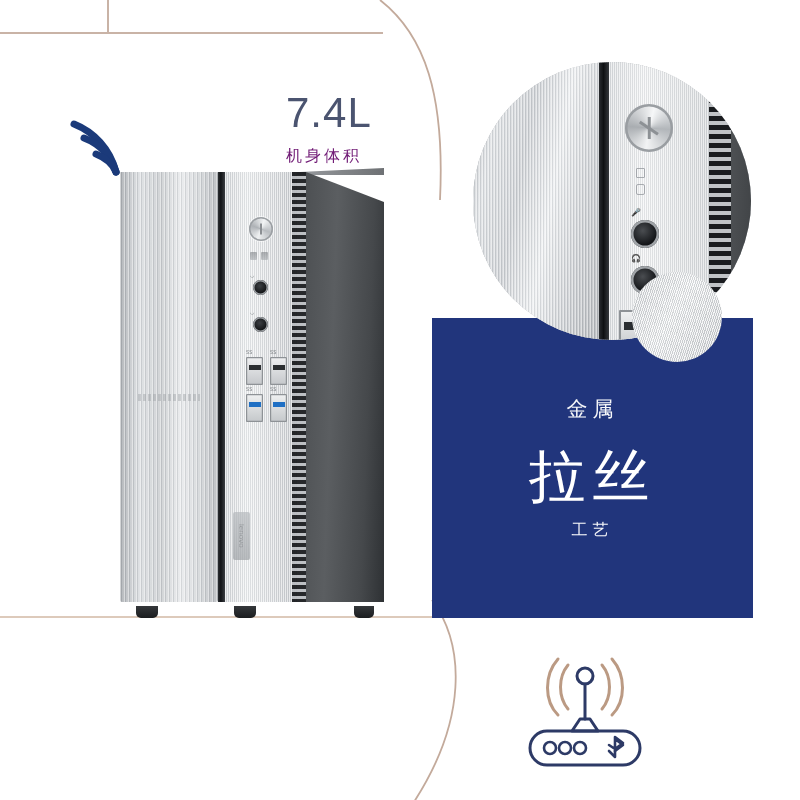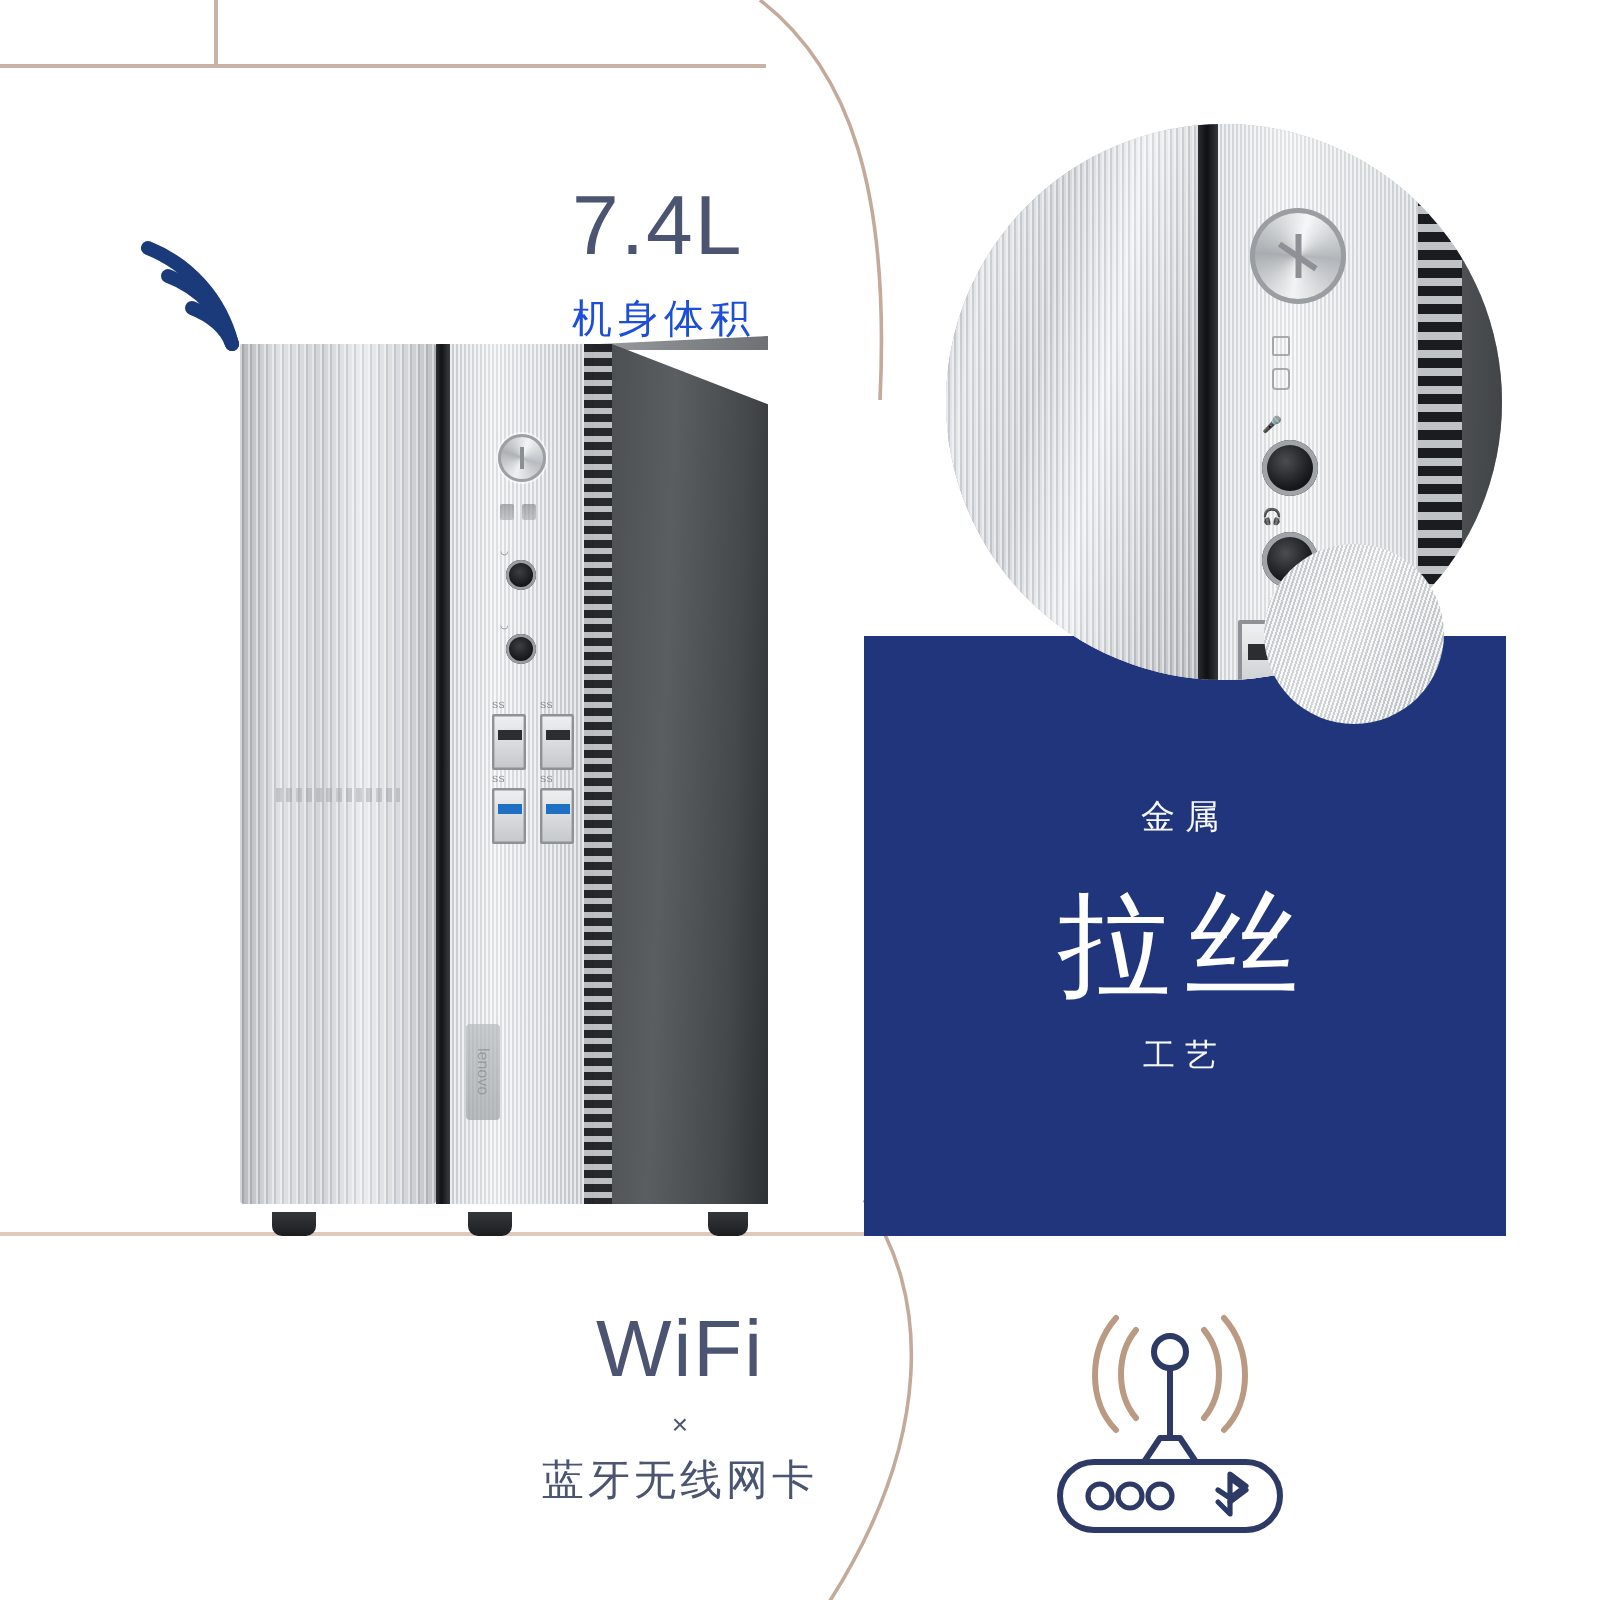--- a/index.html
+++ b/index.html
@@ -30,21 +30,21 @@
 
   
   .blue-panel {
     position:absolute; left:432px; top:318px; width:321px; height:300px;
     background:#21357c;
     overflow:hidden;
   }
   .blue-text { position:absolute; left:0; top:0; width:100%; height:100%;
     display:flex; flex-direction:column; align-items:center; justify-content:center;
     color:#ffffff; }
-  .bt-small1 { font-size:17px; letter-spacing:5px; font-weight:300; margin-bottom:24px; opacity:.96; }
+  .bt-small1 { font-size:21px; letter-spacing:5px; font-weight:300; margin-bottom:24px; opacity:.96; }
   .bt-big { font-size:57px; letter-spacing:7px; font-weight:300; line-height:1.05; margin-bottom:14px; }
   .bt-small2 { font-size:16px; letter-spacing:5px; font-weight:300; opacity:.96; }
 
   
   .inset-circle {
     position:absolute; left:473px; top:62px; width:278px; height:278px;
     border-radius:50%; overflow:hidden;
   }
   .inset-inner { position:absolute; inset:0; }
 
@@ -173,21 +173,21 @@
     writing-mode:vertical-rl;
     color:#6f7377; font-size:8px; text-align:center; line-height:17px;
   }
 
   
   .wifi-icon { position:absolute; left:66px; top:116px; width:72px; height:70px; }
 
   
   .vol-block { position:absolute; left:286px; top:92px; text-align:left; color:#46506e; }
   .vol-big { font-size:42px; font-weight:300; letter-spacing:1px; color:#4b5470; line-height:1; }
-  .vol-sub { font-size:20px; font-weight:400; letter-spacing:3px; color:#1d4ed8; margin-top:12px; }
+  .vol-sub { font-size:16px; font-weight:400; letter-spacing:3px; color:#701a75; margin-top:12px; }
 
   .wifi-block { position:absolute; left:240px; top:655px; width:200px; text-align:center; color:#4b5470; }
   .wifi-big { font-size:40px; font-weight:300; letter-spacing:1px; line-height:1; }
   .wifi-x { font-size:14px; margin:9px 0 6px; }
   .wifi-sub { font-size:21px; letter-spacing:2px; }
 
   
   .router-icon { position:absolute; left:510px; top:655px; width:150px; height:120px; }
 </style>
 </head>
@@ -307,25 +307,20 @@
       <path d="M 18 22 C 34 28 46 41 50 56" stroke-width="7"></path>
       <path d="M 30 38 C 40 42 47 48 50 56" stroke-width="7"></path>
     </g>
   </svg>
 
   <div class="vol-block">
     <div class="vol-big">7.4L</div>
     <div class="vol-sub">机身体积</div>
   </div>
 
-  <div class="wifi-block">
-    <div class="wifi-big">WiFi</div>
-    <div class="wifi-x">×</div>
-    <div class="wifi-sub">蓝牙无线网卡</div>
-  </div>
 
   <svg class="router-icon" viewBox="0 0 150 120">
 
     <g fill="none" stroke="#bb9a83" stroke-width="3" stroke-linecap="round">
       <path d="M 58 10 C 48 22 48 42 58 54"></path>
       <path d="M 48 4 C 34 20 34 46 48 60"></path>
       <path d="M 92 10 C 102 22 102 42 92 54"></path>
       <path d="M 102 4 C 116 20 116 46 102 60"></path>
     </g>
 

